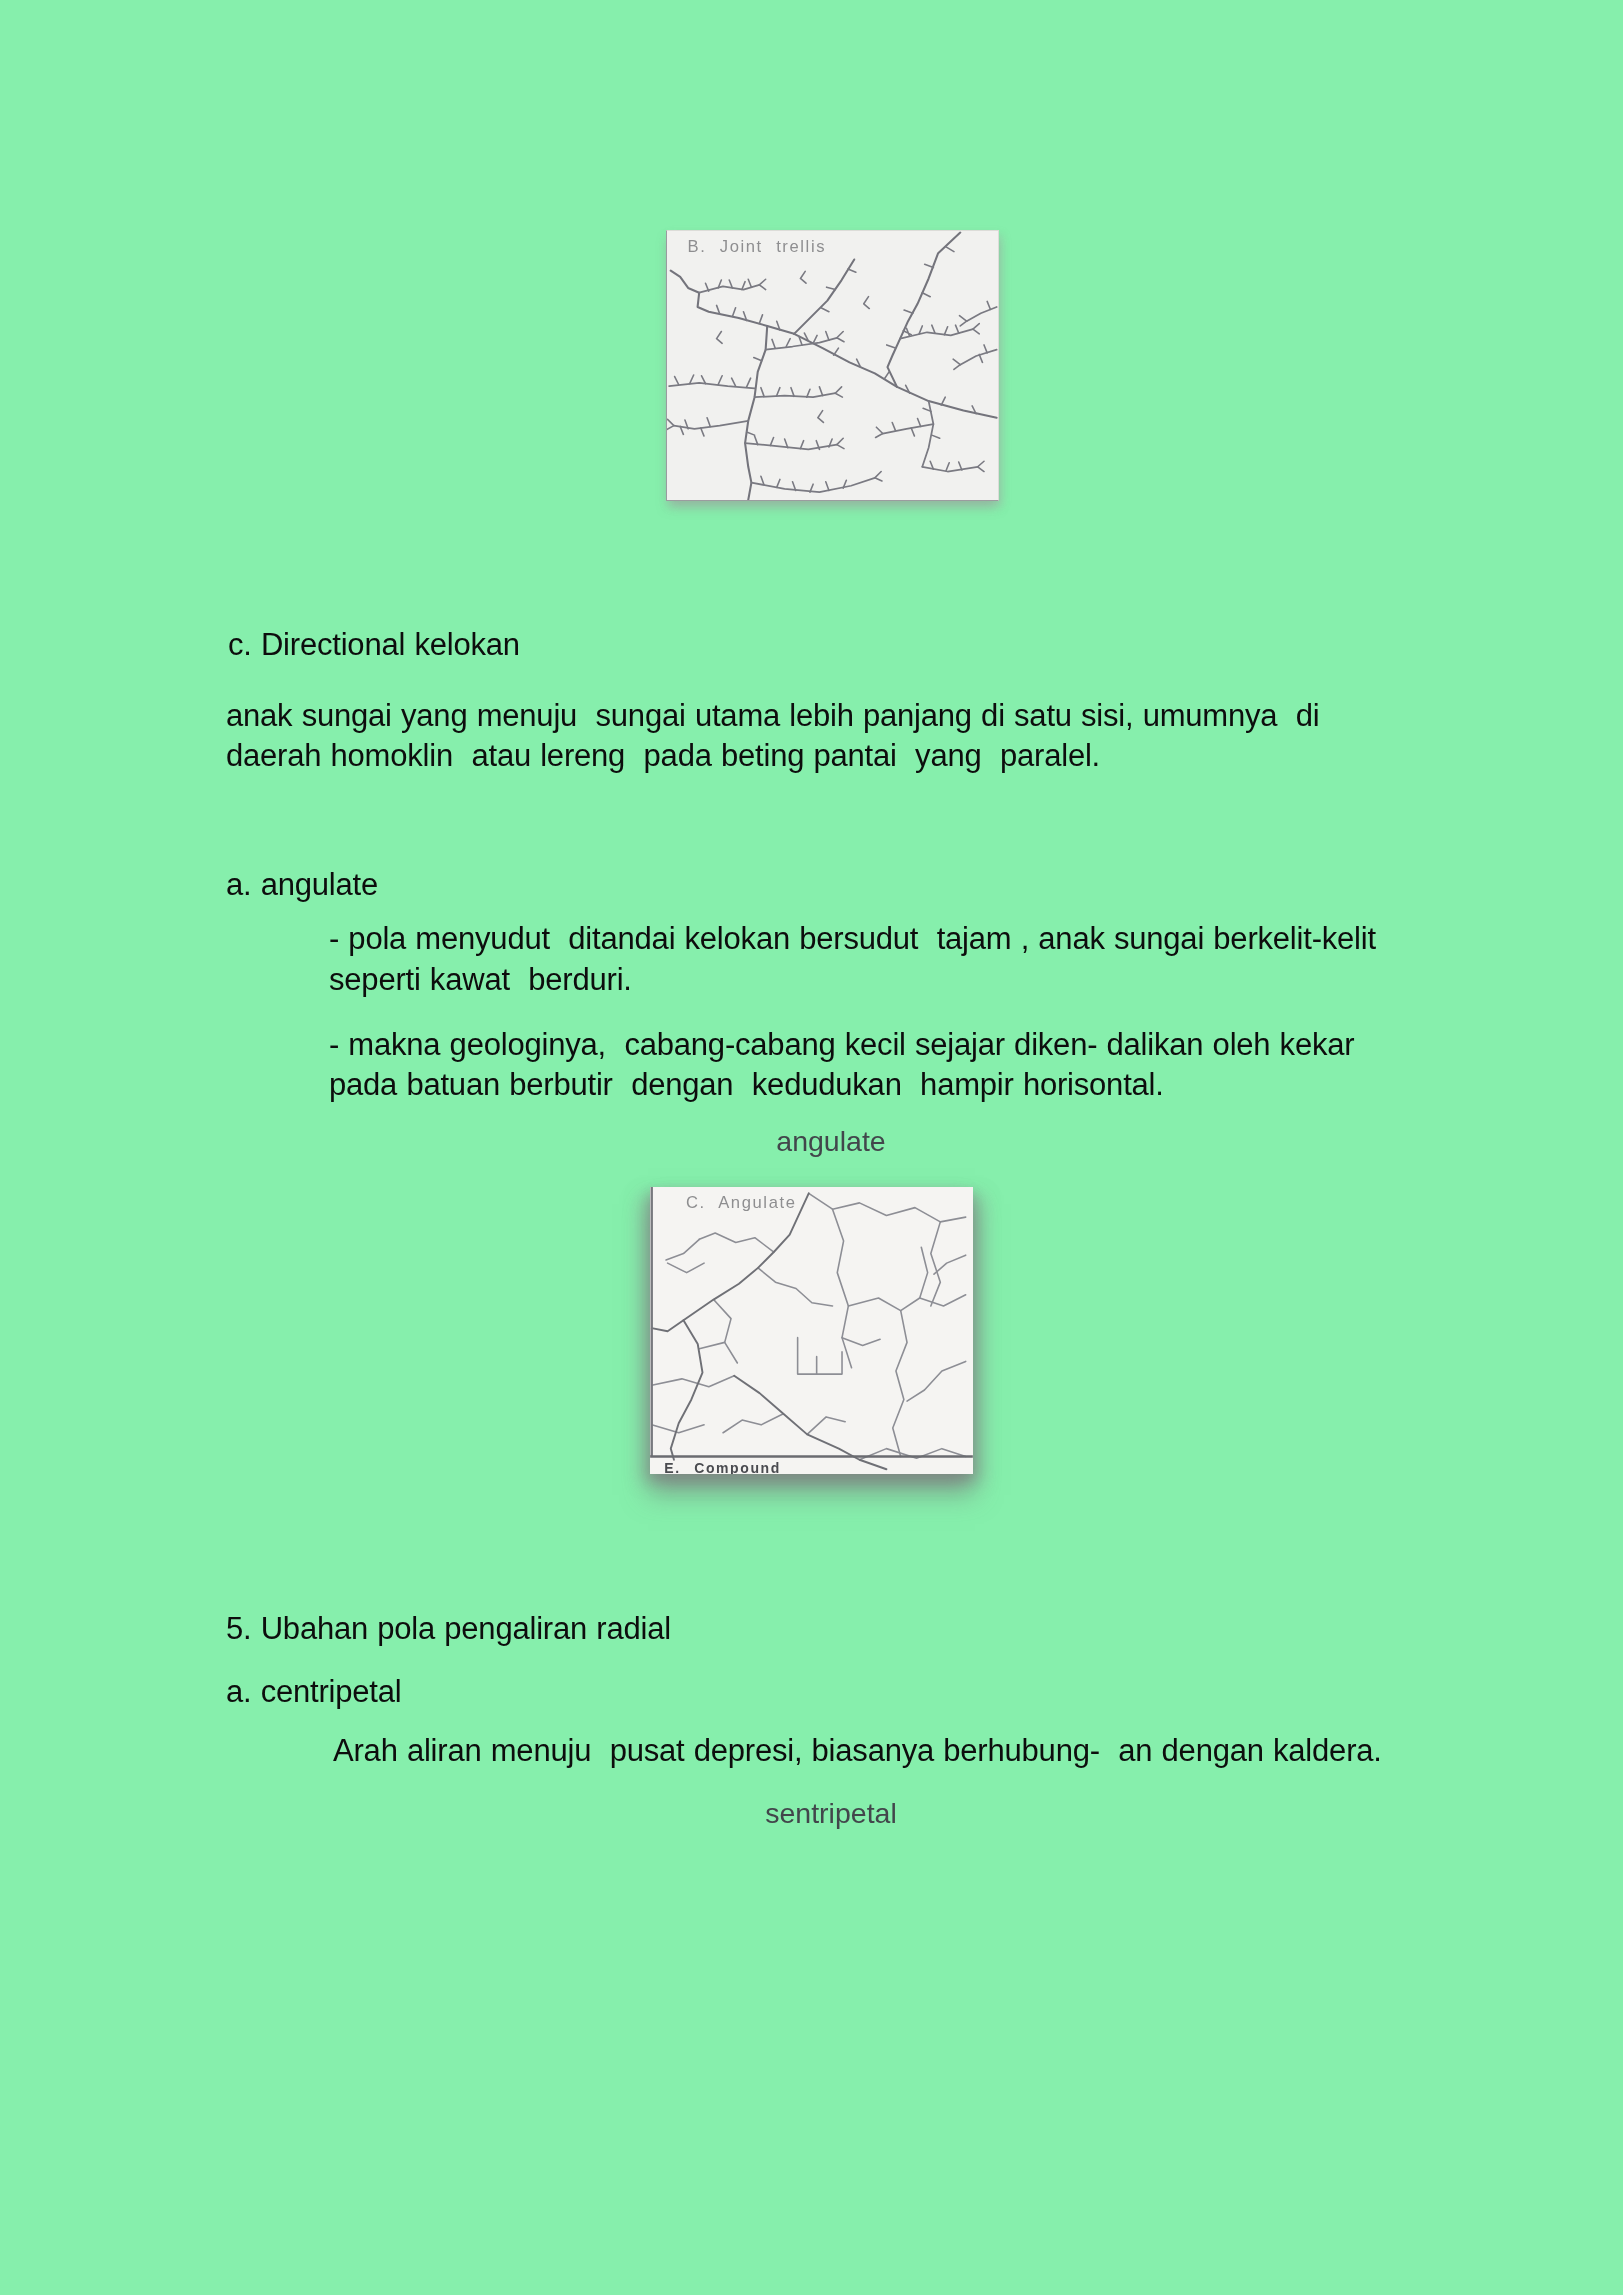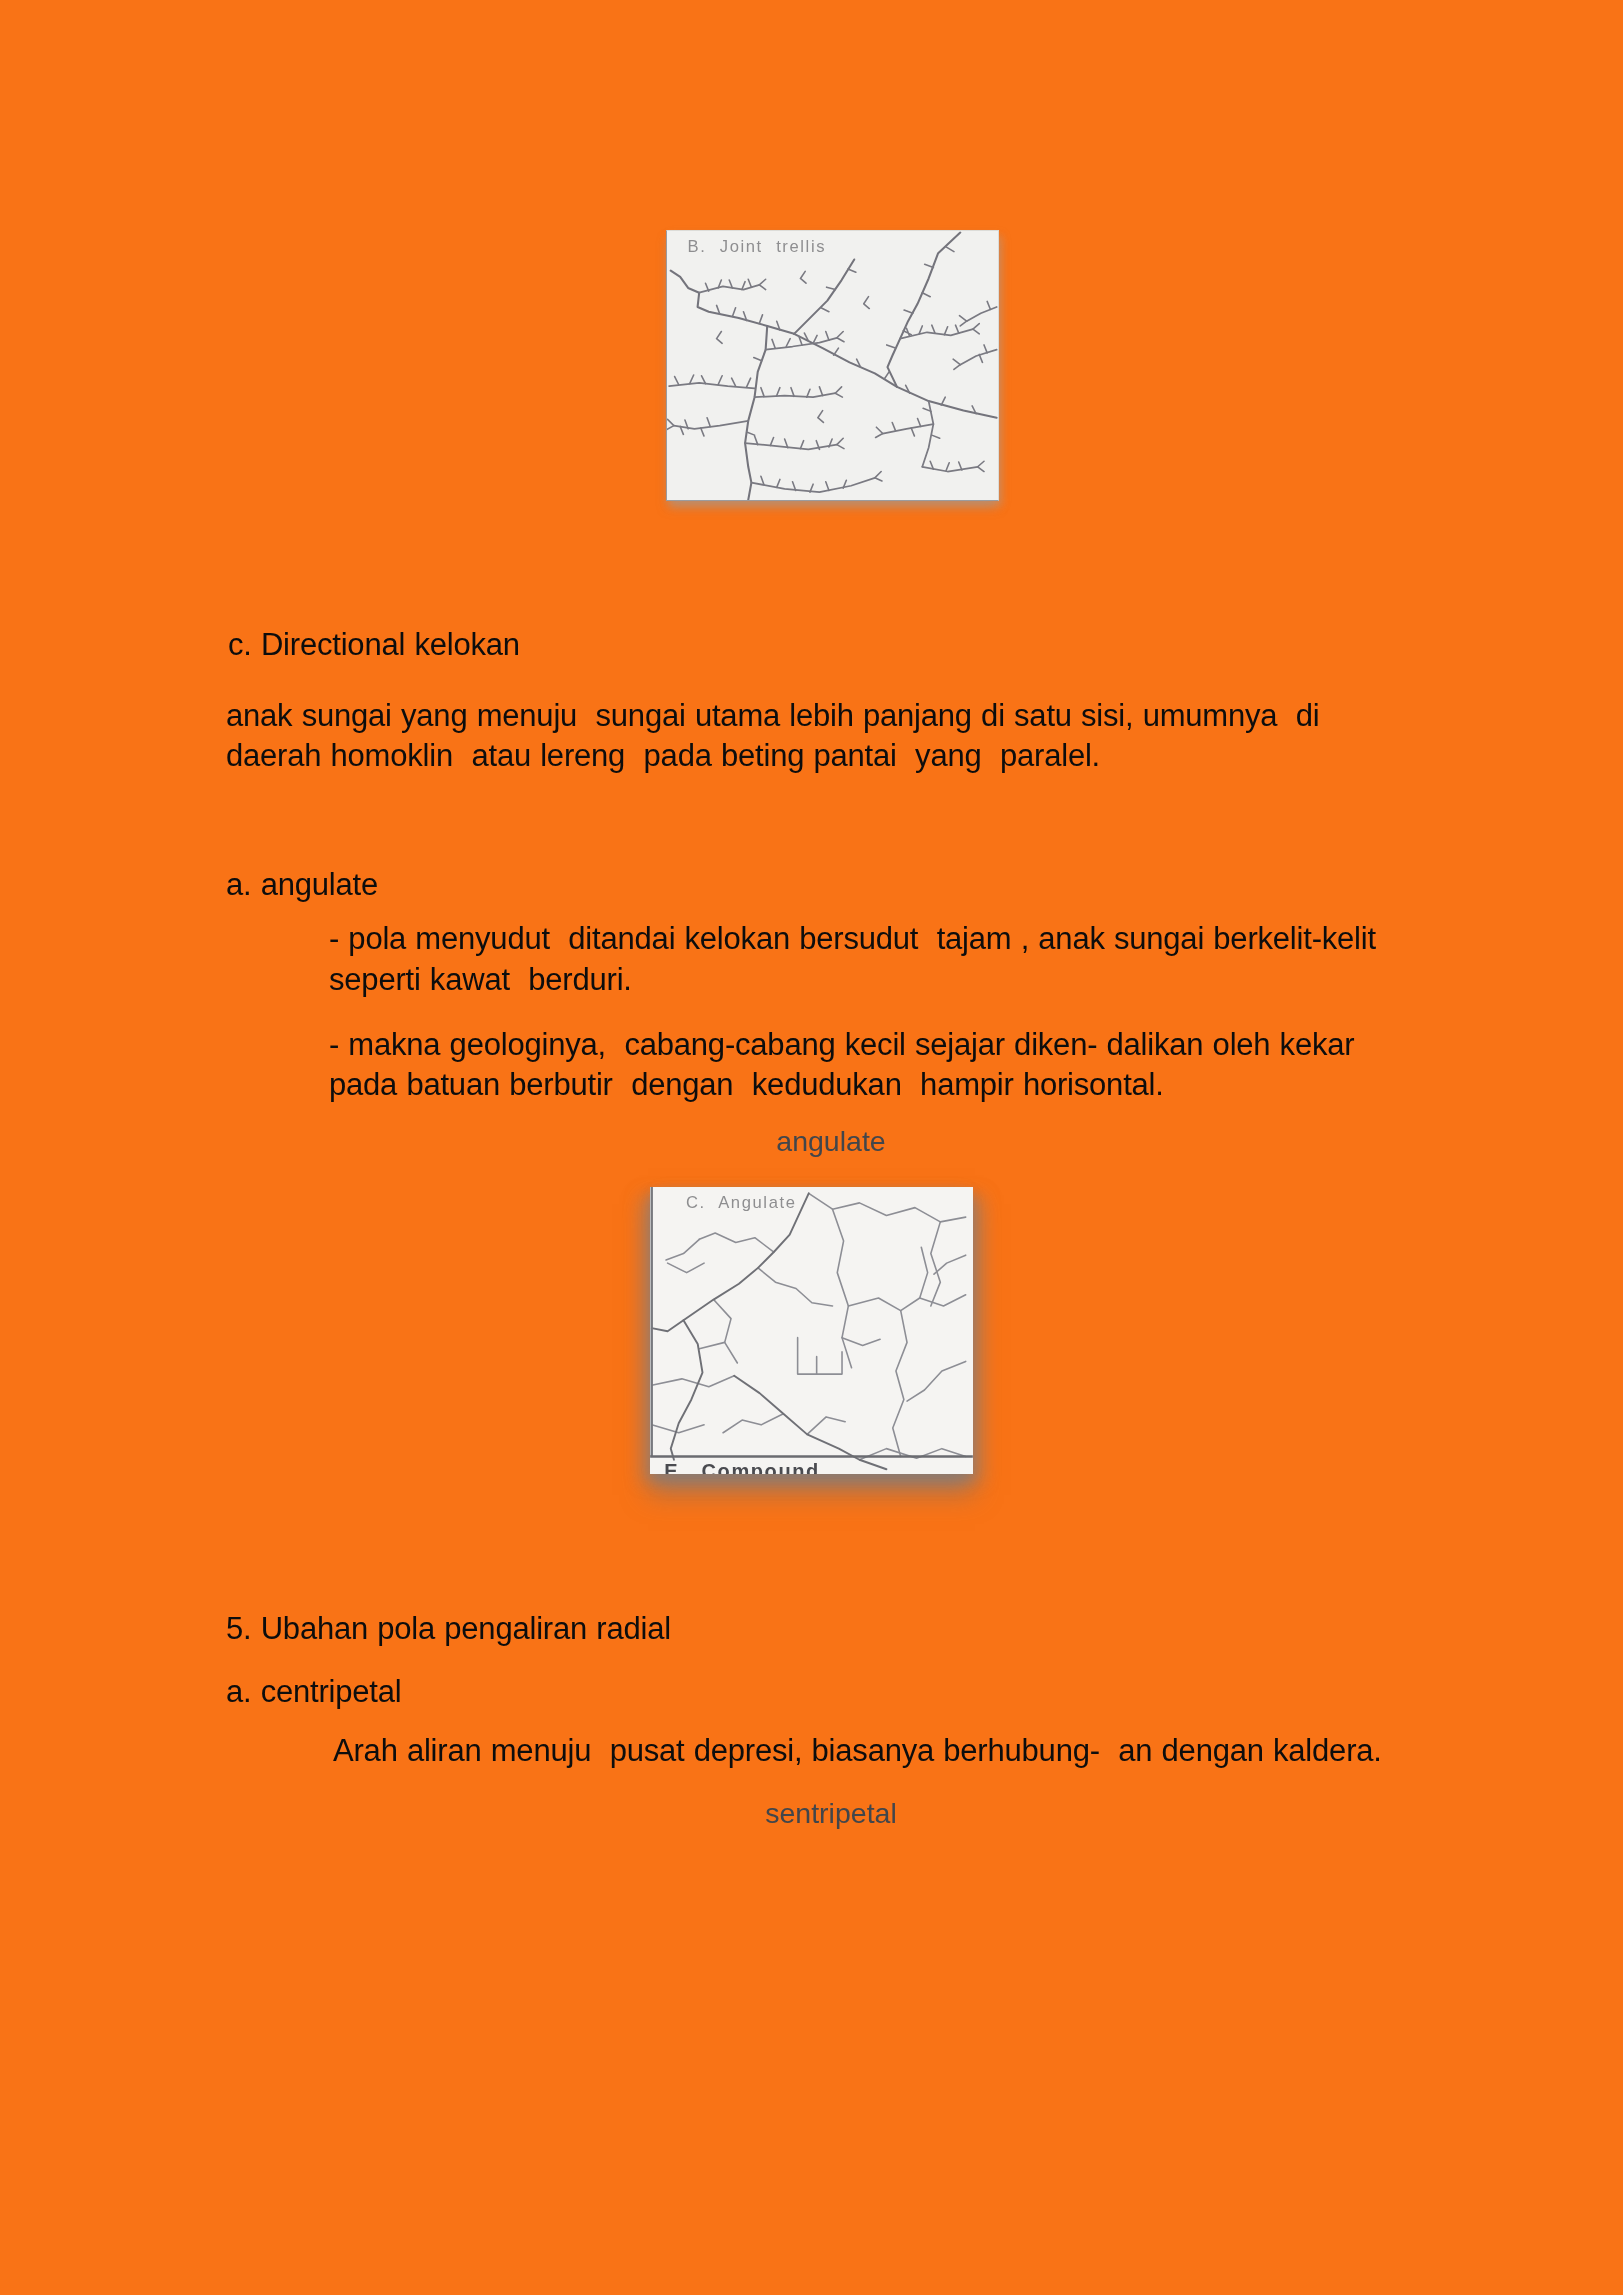--- a/index.html
+++ b/index.html
@@ -1,19 +1,19 @@
 <!DOCTYPE html>
 <html style="font-size:12.7px"><head>
 <meta charset="utf-8">
 <style>
   html,body{margin:0;padding:0;background:#ffffff;}
   .page{
     position:relative;
     width:1623px;height:2295px;
-    background:#f97316;
+    background:#86efac;
     font-family:"Liberation Sans","DejaVu Sans",sans-serif;
     color:#0d0d0d;
     overflow:hidden;
   }
   .tline{
     position:absolute;
     font-size:31px;
     line-height:40px;
     letter-spacing:-0.2px;
     word-spacing:0.8px;
@@ -55,21 +55,21 @@
     font-size:16.6px;
     color:#8e8e90;
     letter-spacing:1.6px;
     word-spacing:7.1px;
     white-space:pre;
   }
   .fig2 .fig-label{left:24px;top:5.5px;margin-left:12px;}
   .fig-bottom-label{
     position:absolute;
     left:14.3px;top:273px;
-    font-size:20px;
+    font-size:14px;
     font-weight:bold;
     color:#4a4b50;
     letter-spacing:1.6px;
     word-spacing:8px;
     white-space:pre;
   }
   .fig-svg{position:absolute;left:0;top:0;}
 </style>
 </head>
 <body>

